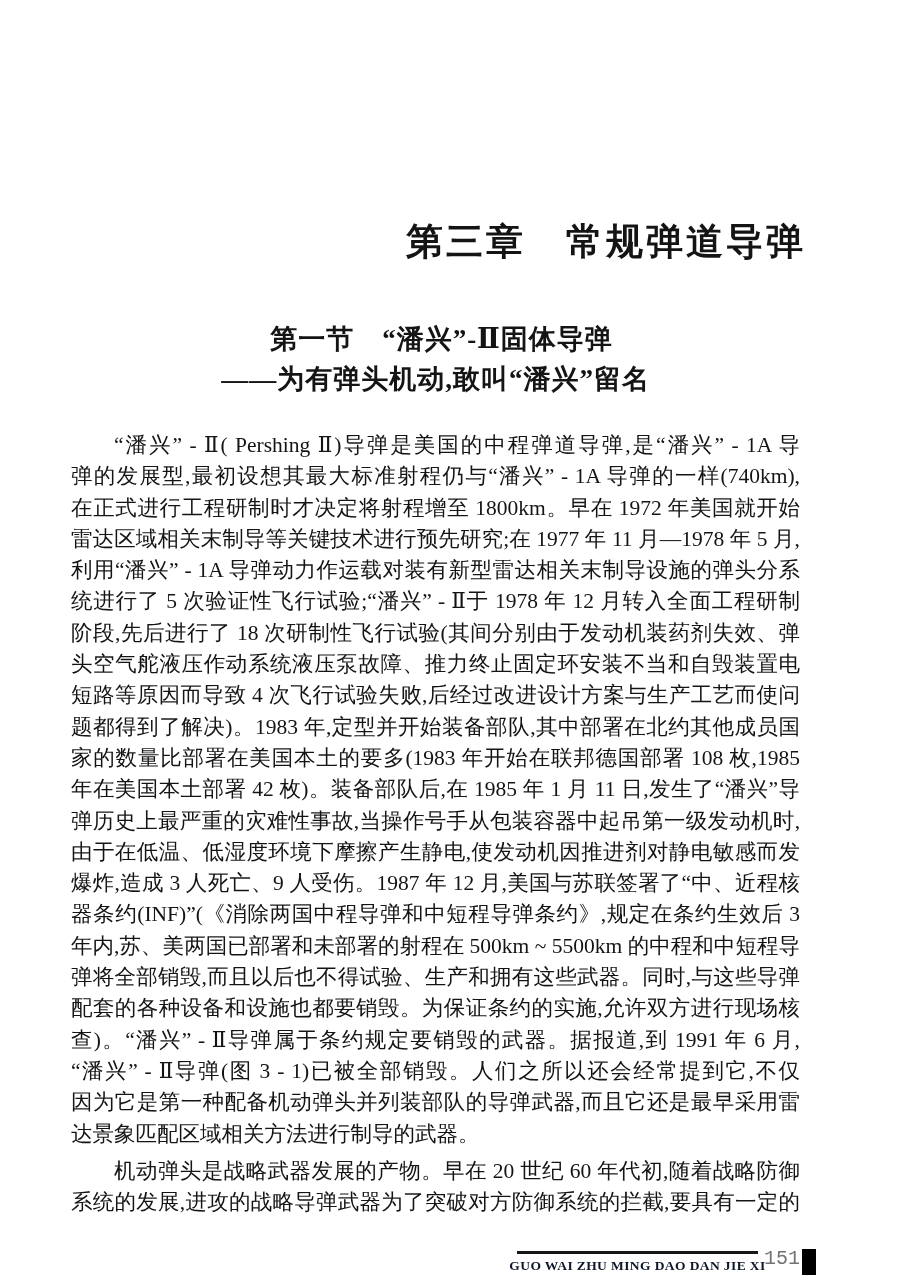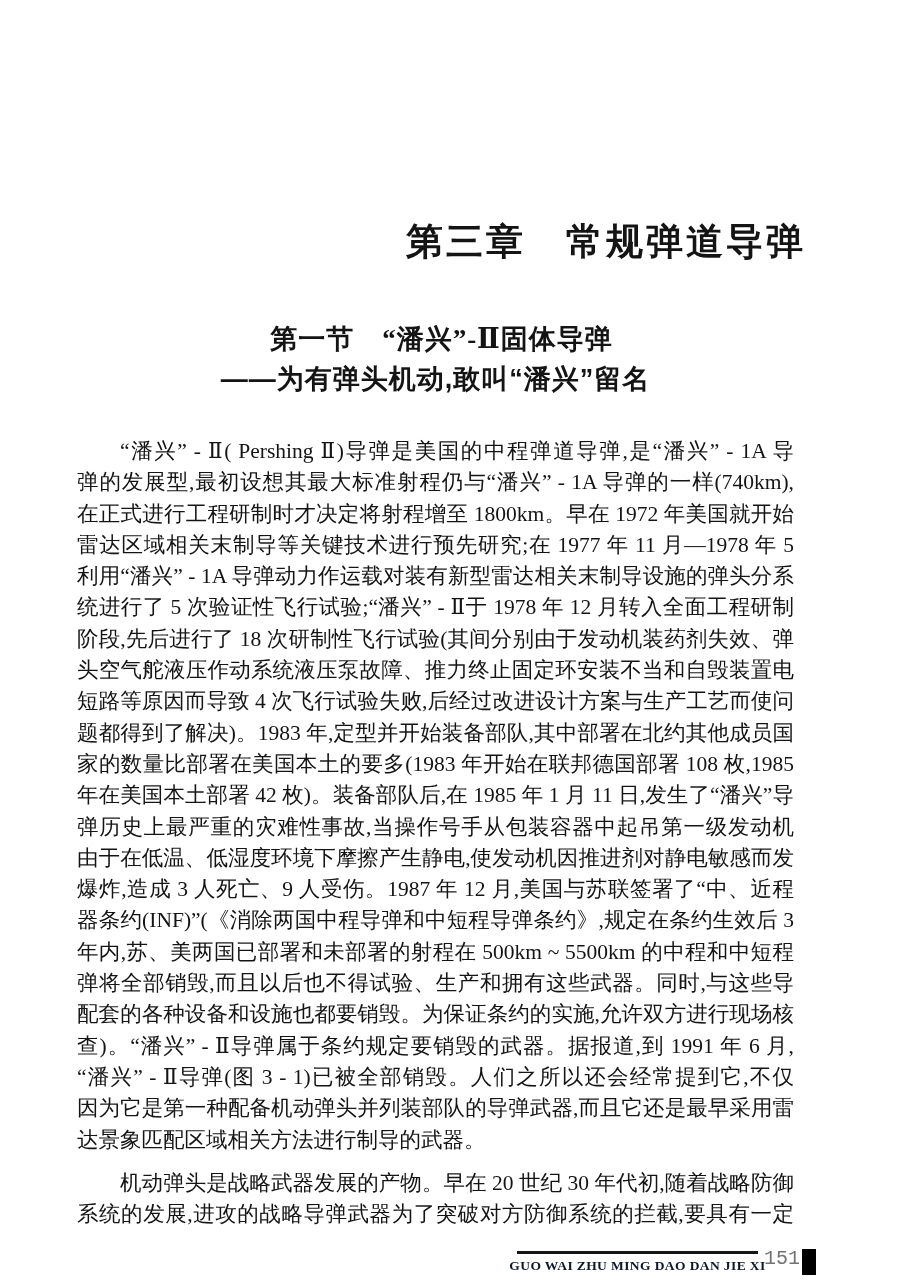--- a/index.html
+++ b/index.html
@@ -41,37 +41,37 @@
     line-height: 32px;
     letter-spacing: 1px;
     white-space: nowrap;
   }
   .section-subtitle {
     position: absolute;
     left: 65px;
     top: 362px;
     width: 741px;
     text-align: center;
-    font-family: Liberation Sans, sans-serif;
+    font-family: Liberation Serif, serif;
     font-weight: bold;
     font-size: 27px;
     line-height: 34px;
     letter-spacing: 1px;
     white-space: nowrap;
   }
   .body-text {
     position: absolute;
     left: 65px;
     top: 424px;
     width: 741px;
     font-family: "Liberation Serif", "DejaVu Serif", serif;
     font-size: 21.5px;
     line-height: 31.3px;
   }
-  .para { margin: 12px; padding: 0; }
+  .para { margin: 6px; padding: 0; }
   .line {
     text-align: justify;
     text-align-last: justify;
     white-space: normal;
     height: 31.3px;
     overflow: hidden;
   }
   .line.indent { text-indent: 2em; }
   .line.short { text-align-last: left; }
   .footer-rule {
@@ -144,21 +144,21 @@
         <div class="line">器条约(INF)”(《消除两国中程导弹和中短程导弹条约》,规定在条约生效后 3</div>
         <div class="line">年内,苏、美两国已部署和未部署的射程在 500km ~ 5500km 的中程和中短程导</div>
         <div class="line">弹将全部销毁,而且以后也不得试验、生产和拥有这些武器。同时,与这些导弹</div>
         <div class="line">配套的各种设备和设施也都要销毁。为保证条约的实施,允许双方进行现场核</div>
         <div class="line">查)。“潘兴” - Ⅱ导弹属于条约规定要销毁的武器。据报道,到 1991 年 6 月,</div>
         <div class="line">“潘兴” - Ⅱ导弹(图 3 - 1)已被全部销毁。人们之所以还会经常提到它,不仅</div>
         <div class="line">因为它是第一种配备机动弹头并列装部队的导弹武器,而且它还是最早采用雷</div>
         <div class="line short">达景象匹配区域相关方法进行制导的武器。</div>
       </div>
       <div class="para">
-        <div class="line indent">机动弹头是战略武器发展的产物。早在 20 世纪 30 年代初,随着战略防御</div>
+        <div class="line indent">机动弹头是战略武器发展的产物。早在 20 世纪 60 年代初,随着战略防御</div>
         <div class="line">系统的发展,进攻的战略导弹武器为了突破对方防御系统的拦截,要具有一定的</div>
       </div>
     </div>
 
   <div class="footer-rule"></div>
 
   <div class="footer-running-title">GUO WAI ZHU MING DAO DAN JIE XI</div>
 
   <div class="page-number">151</div>
 

